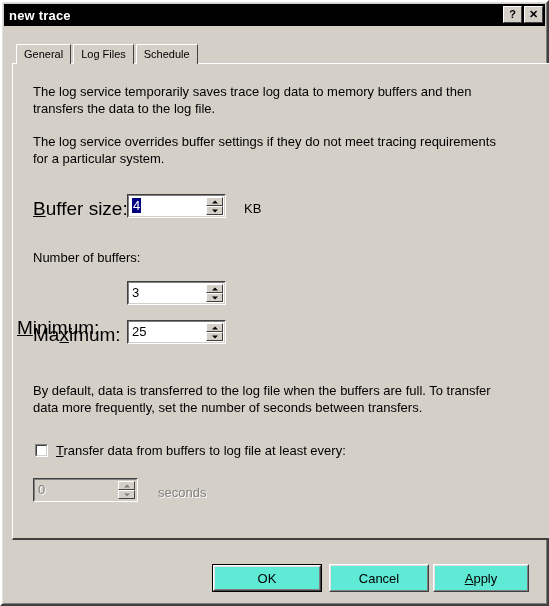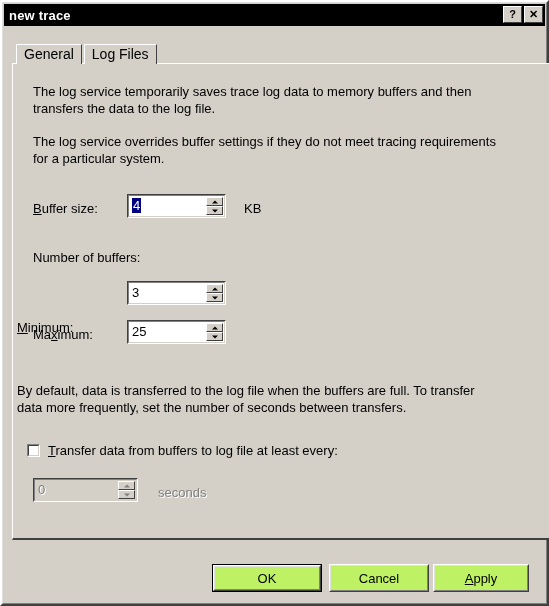--- a/index.html
+++ b/index.html
@@ -94,21 +94,21 @@
     z-index: 3;
   }
   .tab {
     height: 20px;
     background: #d4d0c8;
     border-top: 1px solid #ffffff;
     border-left: 1px solid #ffffff;
     border-right: 1px solid #404040;
     padding: 0 7px;
     line-height: 19px;
-    font-size: 14px;
+    font-size: 11px;
     box-sizing: border-box;
     cursor: default;
     white-space: nowrap;
     position: relative;
     margin-top: 46px;
   }
   .tab.selected {
     height: 25px;
     line-height: 23px;
     margin-left: -2px;
@@ -143,21 +143,21 @@
 
   .para {
     position: absolute;
     font-size: 13px;
     line-height: 17px;
     color: #000000;
   }
 
   .field-label {
     position: absolute;
-    font-size: 13px;
+    font-size: 19px;
     line-height: 16px;
     white-space: nowrap;
   }
   .field-label.disabled, .static.disabled {
     color: #808080;
     text-shadow: 1px 1px 0 #ffffff;
     text-align: center;
   }
 
   
@@ -281,21 +281,21 @@
   .checkrow .lbl {
     margin-left: 8px;
     font-size: 13px;
     white-space: nowrap;
   }
 
   
   .btn {
     position: absolute;
     height: 28px;
-    background: #bef264;
+    background: #5eead4;
     font-family: "Liberation Sans", sans-serif;
     font-size: 13px;
     color: #000000;
     box-sizing: border-box;
     border-top: 1px solid #ffffff;
     border-left: 1px solid #ffffff;
     border-right: 1px solid #404040;
     border-bottom: 1px solid #404040;
     cursor: default;
     text-align: center;
@@ -346,20 +346,21 @@
       <button class="title-btn">?</button>
       <button class="title-btn">✕</button>
     </div>
   </div>
 
   <div class="tabstrip">
     <div class="tab">General</div>
     <div class="tab-gap"></div>
     <div class="tab">Log Files</div>
     <div class="tab-gap"></div>
+    <div class="tab">Schedule</div>
     <div class="tab-gap"></div>
   </div>
 
   <div class="panel">
 
     <div class="para" style="left:20px; top:19px; width:478px;">The log service temporarily saves trace log data to memory buffers and then transfers the data to the log file.</div>
 
     <div class="para" style="left:20px; top:69px; width:478px;">The log service overrides buffer settings if they do not meet tracing requirements for a particular system.</div>
 
     <div class="field-label" style="left:20px; top:137px;"><u>B</u><span>uffer size:</span></div>
@@ -407,23 +408,23 @@
           <button class="spin-btn">
               <span class="arrow up"></span>
             </button>
           <button class="spin-btn">
               <span class="arrow down"></span>
             </button>
         </div>
       </div>
     </div>
 
-    <div class="para" style="left:4px; top:318px; width:486px;">By default, data is transferred to the log file when the buffers are full. To transfer data more frequently, set the number of seconds between transfers.</div>
-
-    <div class="checkrow" style="left:14px; top:379px;">
+    <div class="para" style="left:20px; top:318px; width:486px;">By default, data is transferred to the log file when the buffers are full. To transfer data more frequently, set the number of seconds between transfers.</div>
+
+    <div class="checkrow" style="left:22px; top:379px;">
       <span class="checkbox"></span>
       <span class="lbl"><u>T</u><span>ransfer data from buffers to log file at least every:</span></span>
     </div>
 
     <div class="spin disabled" style="left:20px; top:414px; width:105px;">
       <div class="spin-inner">
         <div class="spin-edit">0</div>
         <div class="spin-buttons">
           <button class="spin-btn">
               <span class="arrow up"></span>

